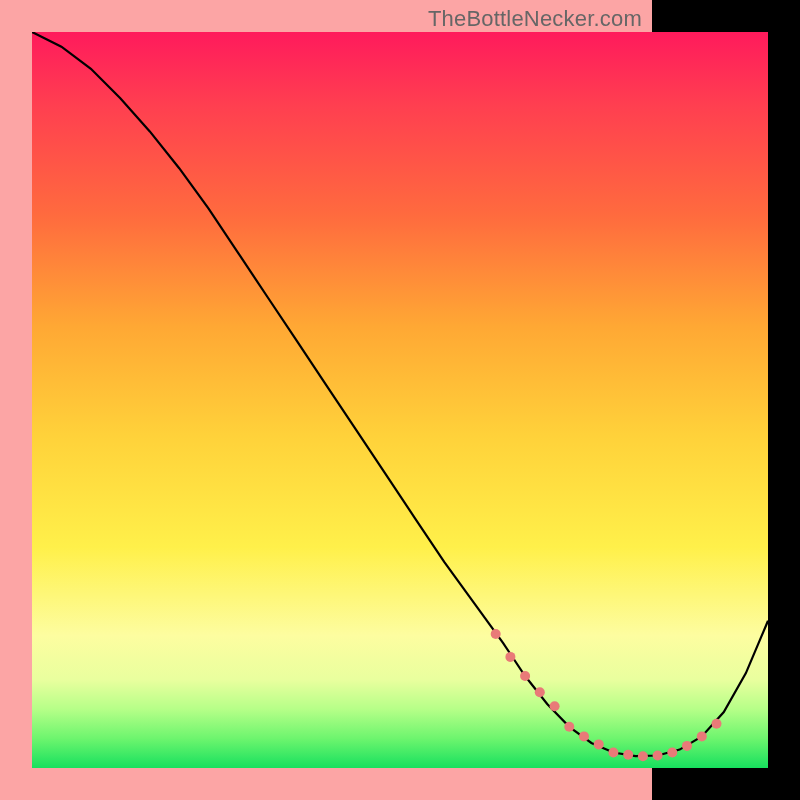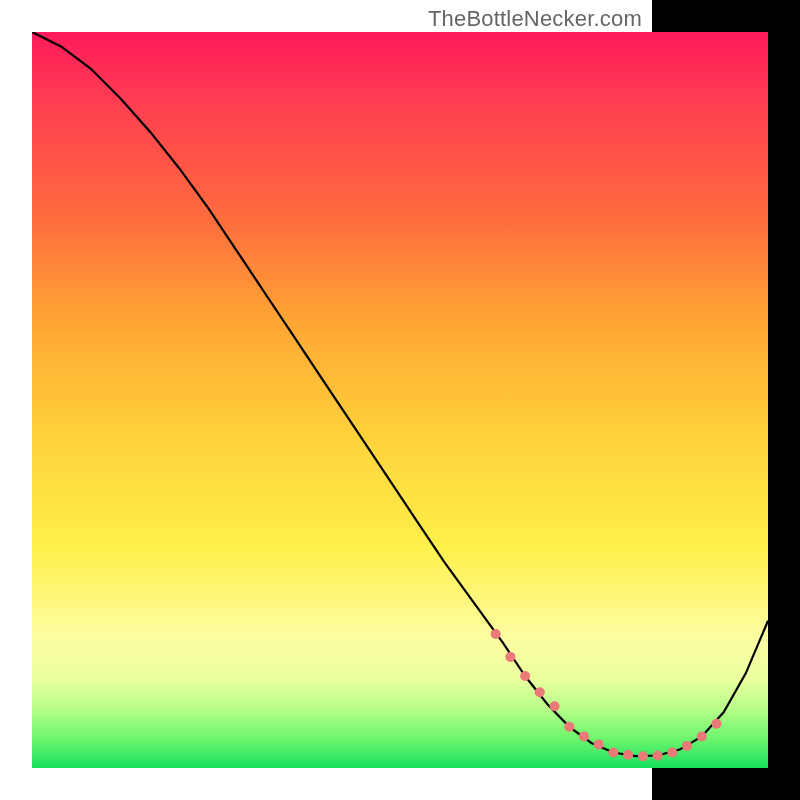--- a/index.html
+++ b/index.html
@@ -8,21 +8,21 @@
     width: 800px;
     height: 800px;
     background: #000;
     overflow: hidden;
     font-family: Arial, Helvetica, sans-serif;
   }
   .container {
     position: relative;
     width: 652px;
     height: 800px;
-    background: #ffffff;
+    background: #fca5a5;
   }
   .plot-area {
     position: absolute;
     top: 32px;
     left: 32px;
     width: 736px;
     height: 736px;
     
     background: linear-gradient(
       to bottom,

